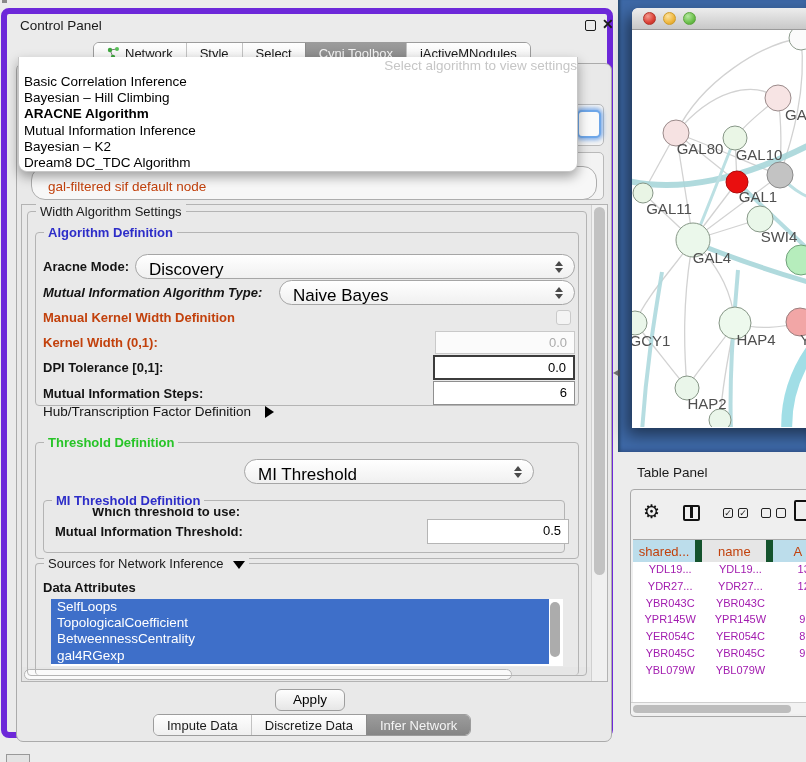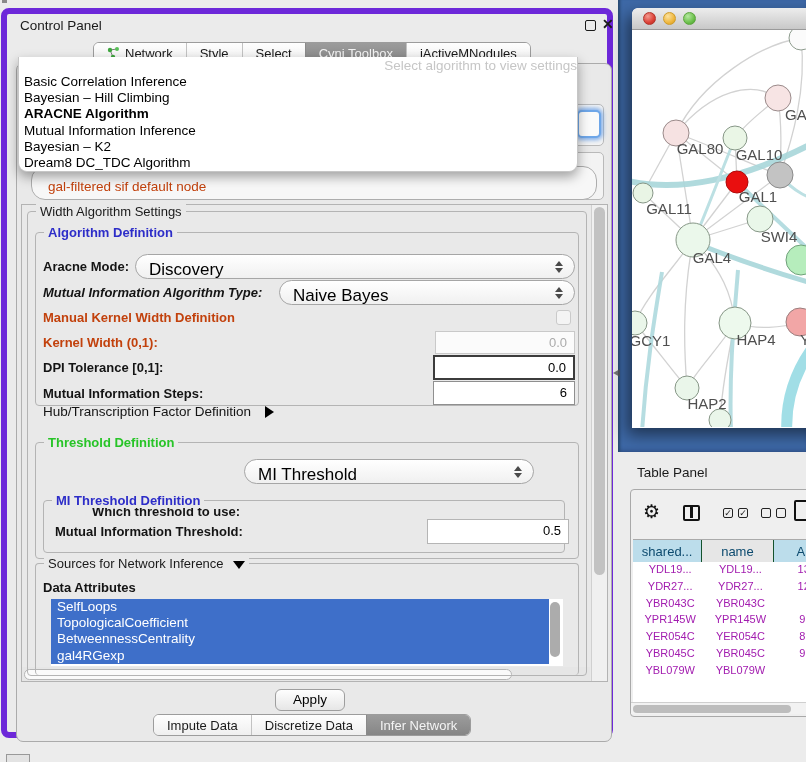--- a/index.html
+++ b/index.html
@@ -151,21 +151,21 @@
   #icon-checked { left: 92px; top: 18px; }
   #icon-unchecked { left: 130px; top: 18px; }
   .cb { width: 10px; height: 10px; border: 1.6px solid #222; border-radius: 2px;
     font-size: 9px; line-height: 8px; text-align: center; color: #222; }
   #icon-file { left: 163px; top: 10px; width: 16px; height: 21px; border: 2.5px solid #111; border-radius: 2px;
     clip-path: polygon(0 0, 100% 0, 100% 100%, 0 100%); }
 
   #tbl { position: absolute; left: 2px; top: 49px; width: 196px; height: 164px; background: #FFFFFF;
     border-top: 1px solid #AAAAAA; overflow: hidden; }
   #tbl-header { display: flex; height: 22px; border-bottom: 1px solid #9FA8AD; }
-  .th { height: 22px; border-right: 1px solid #14532d; font-size: 13px; color: #0c4a6e;
+  .th { height: 22px; border-right: 7px solid #14532d; font-size: 13px; color: #c2410c;
     display: flex; align-items: center; justify-content: center; background: #E6E6E6; overflow: hidden; }
   .th.hl { background: #BCDDEB; }
   #tbl-body { height: 119px; overflow: hidden; }
   .tr { display: flex; height: 16.8px; }
   .td { font-size: 11px; color: #a21caf; padding: 1px 0 0 5px; white-space: nowrap; overflow: hidden; text-align: center; }
   #tbl-hscroll { position: absolute; left: 0px; top: 212px; width: 196px; height: 12px;
     background: #F2F2F2; border-top: 1px solid #CFCFCF; }
   #tbl-hthumb { position: absolute; left: 2px; top: 2px; width: 158px; height: 8px; background: #BDBDBD; border-radius: 4px; }
 
   

